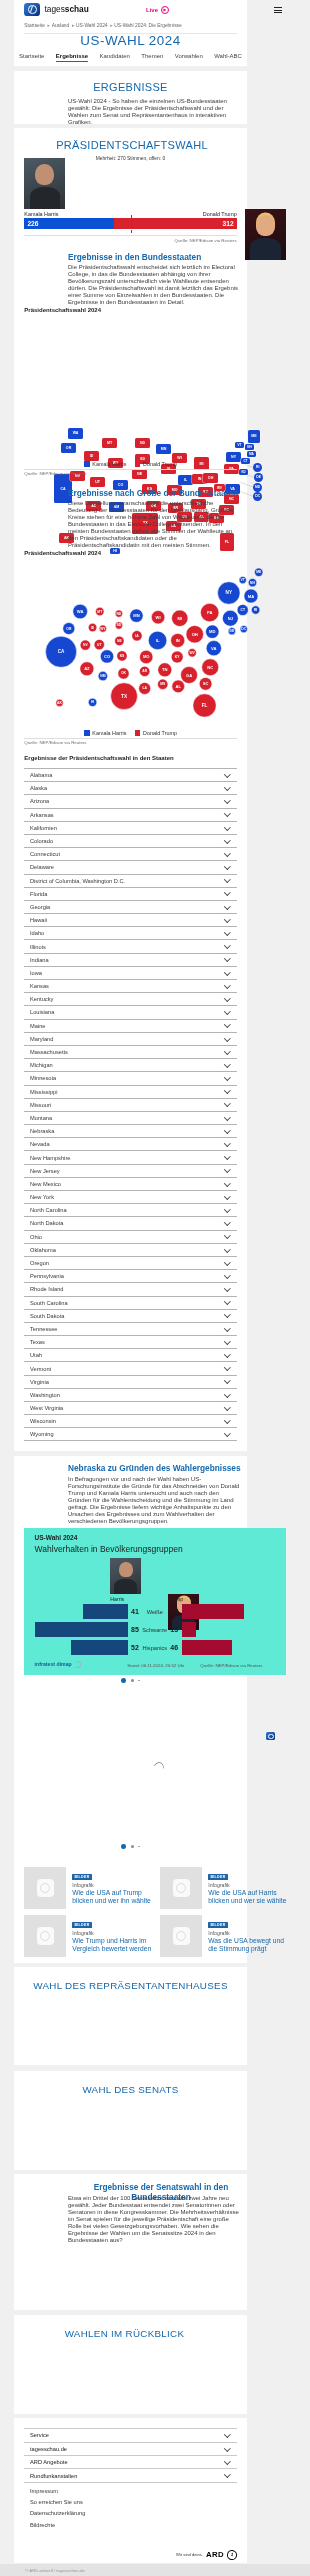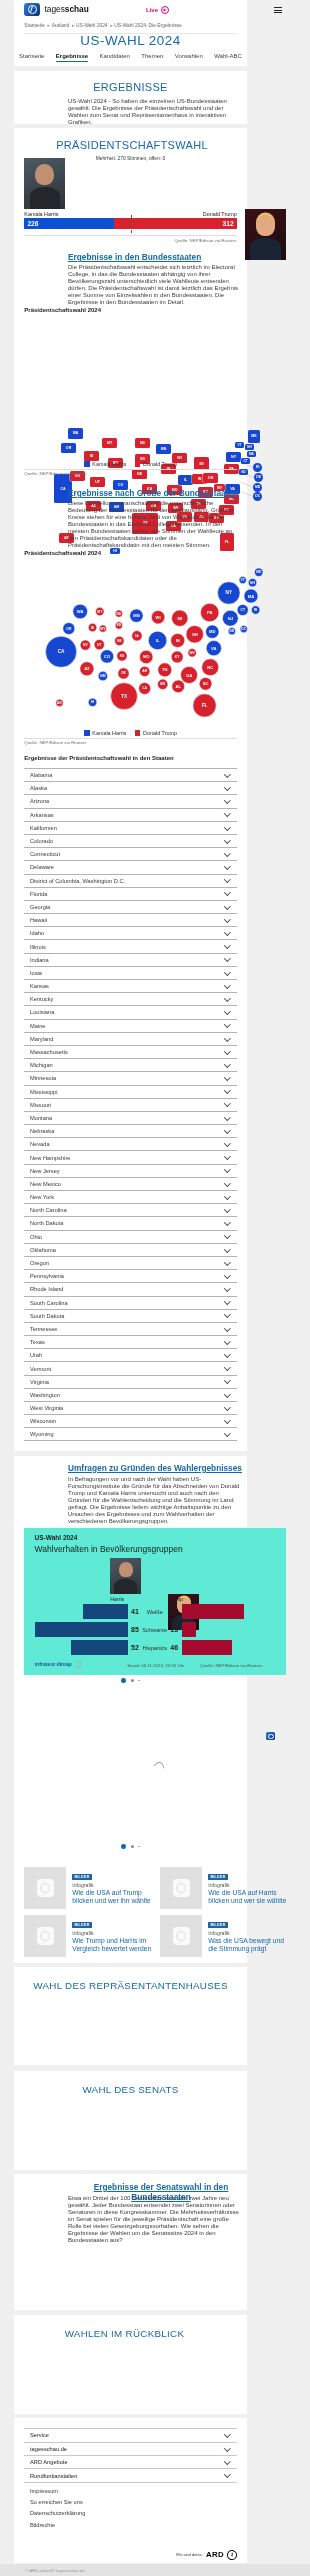--- a/index.html
+++ b/index.html
@@ -2,21 +2,21 @@
 <html lang="de" style="font-size:8.3px"><head>
 <meta charset="utf-8">
 <style>
   html,body{margin:0;padding:0;}
   body{font-family:"Liberation Sans", sans-serif; background:#f0f0f1;}
   .page{position:relative;width:310px;height:2576px;background:#f0f0f1;overflow:hidden;}
   .card{position:absolute;left:14px;width:233px;background:#fff;}
   .abs{position:absolute;}
   .center{text-align:center;}
   .big-head{font-size:11px;color:#1568ad;letter-spacing:0.3px;font-weight:400;text-align:center;}
-  .link-head{font-size:8.3px;color:#1568ad;font-weight:600;text-decoration:underline;}
+  .link-head{font-size:8.3px;color:#1568ad;font-weight:600;}
   .para{font-size:6px;line-height:7px;color:#3d3d3d;}
   .bold-label{font-size:6px;font-weight:bold;color:#1d1d1d;}
   .source{font-size:4.4px;color:#6e6e6e;}
   .divider{border-top:0.5px solid #ddd;}
   
   .logo-icon{width:15.5px;height:13.4px;border-radius:3.1px;background:linear-gradient(135deg,#2f7fd6,#0a2f7e);position:relative;}
   .logo-icon::after{content:"";position:absolute;left:3.6px;top:2.6px;width:6.7px;height:6.7px;border:1px solid #fff;border-radius:50%;}
   .logo-icon::before{content:"";position:absolute;left:6.7px;top:3.6px;width:1px;height:6.2px;background:#fff;transform:rotate(18deg);z-index:2;}
   .wordmark{font-size:8.3px;color:#111;}
   .wordmark b{font-weight:bold;}
@@ -687,21 +687,21 @@
         </div>
 
         <div class="acc-row">
           <span class="lbl">Wyoming</span>
           <span class="chev"></span>
         </div>
       </div>
   </section>
 
   <section class="card" style="top:1456px;height:507px;">
-    <div class="abs link-head" style="left:54px;top:6.7px;">Umfragen zu Gründen des Wahlergebnisses</div>
+    <div class="abs link-head" style="left:54px;top:6.7px;">Nebraska zu Gründen des Wahlergebnisses</div>
     <div class="abs para" style="left:54px;top:19.6px;width:172px;">In Befragungen vor und nach der Wahl haben US-Forschungsinstitute die Gründe für das Abschneiden von Donald Trump und Kamala Harris untersucht und auch nach den Gründen für die Wahlentscheidung und die Stimmung im Land gefragt. Die Ergebnisse liefern wichtige Anhaltspunkte zu den Ursachen des Ergebnisses und zum Wahlverhalten der verschiedenen Bevölkerungsgruppen.</div>
 
     <div class="abs info-card" style="left:10.3px;top:72px;width:262px;height:147px;">
       <div class="abs" style="left:10.3px;top:6.2px;font-size:6.5px;font-weight:bold;color:#1d1d1d;">US-Wahl 2024</div>
       <div class="abs" style="left:10.3px;top:15.5px;font-size:8.5px;color:#1d1d1d;">Wahlverhalten in Bevölkerungsgruppen</div>
       <div class="abs portrait" style="left:86px;top:30px;width:31px;height:36px;"></div>
       <div class="abs portrait trump" style="left:144px;top:30px;width:31px;height:36px;"></div>
       <div class="abs" style="left:86px;top:68px;font-size:5.2px;color:#222;">Harris</div>
       <div class="abs" style="left:144px;top:68px;font-size:5.2px;color:#222;">Trump</div>
       <div class="abs" id="demo-rows" style="left:0;top:76px;width:262px;">

